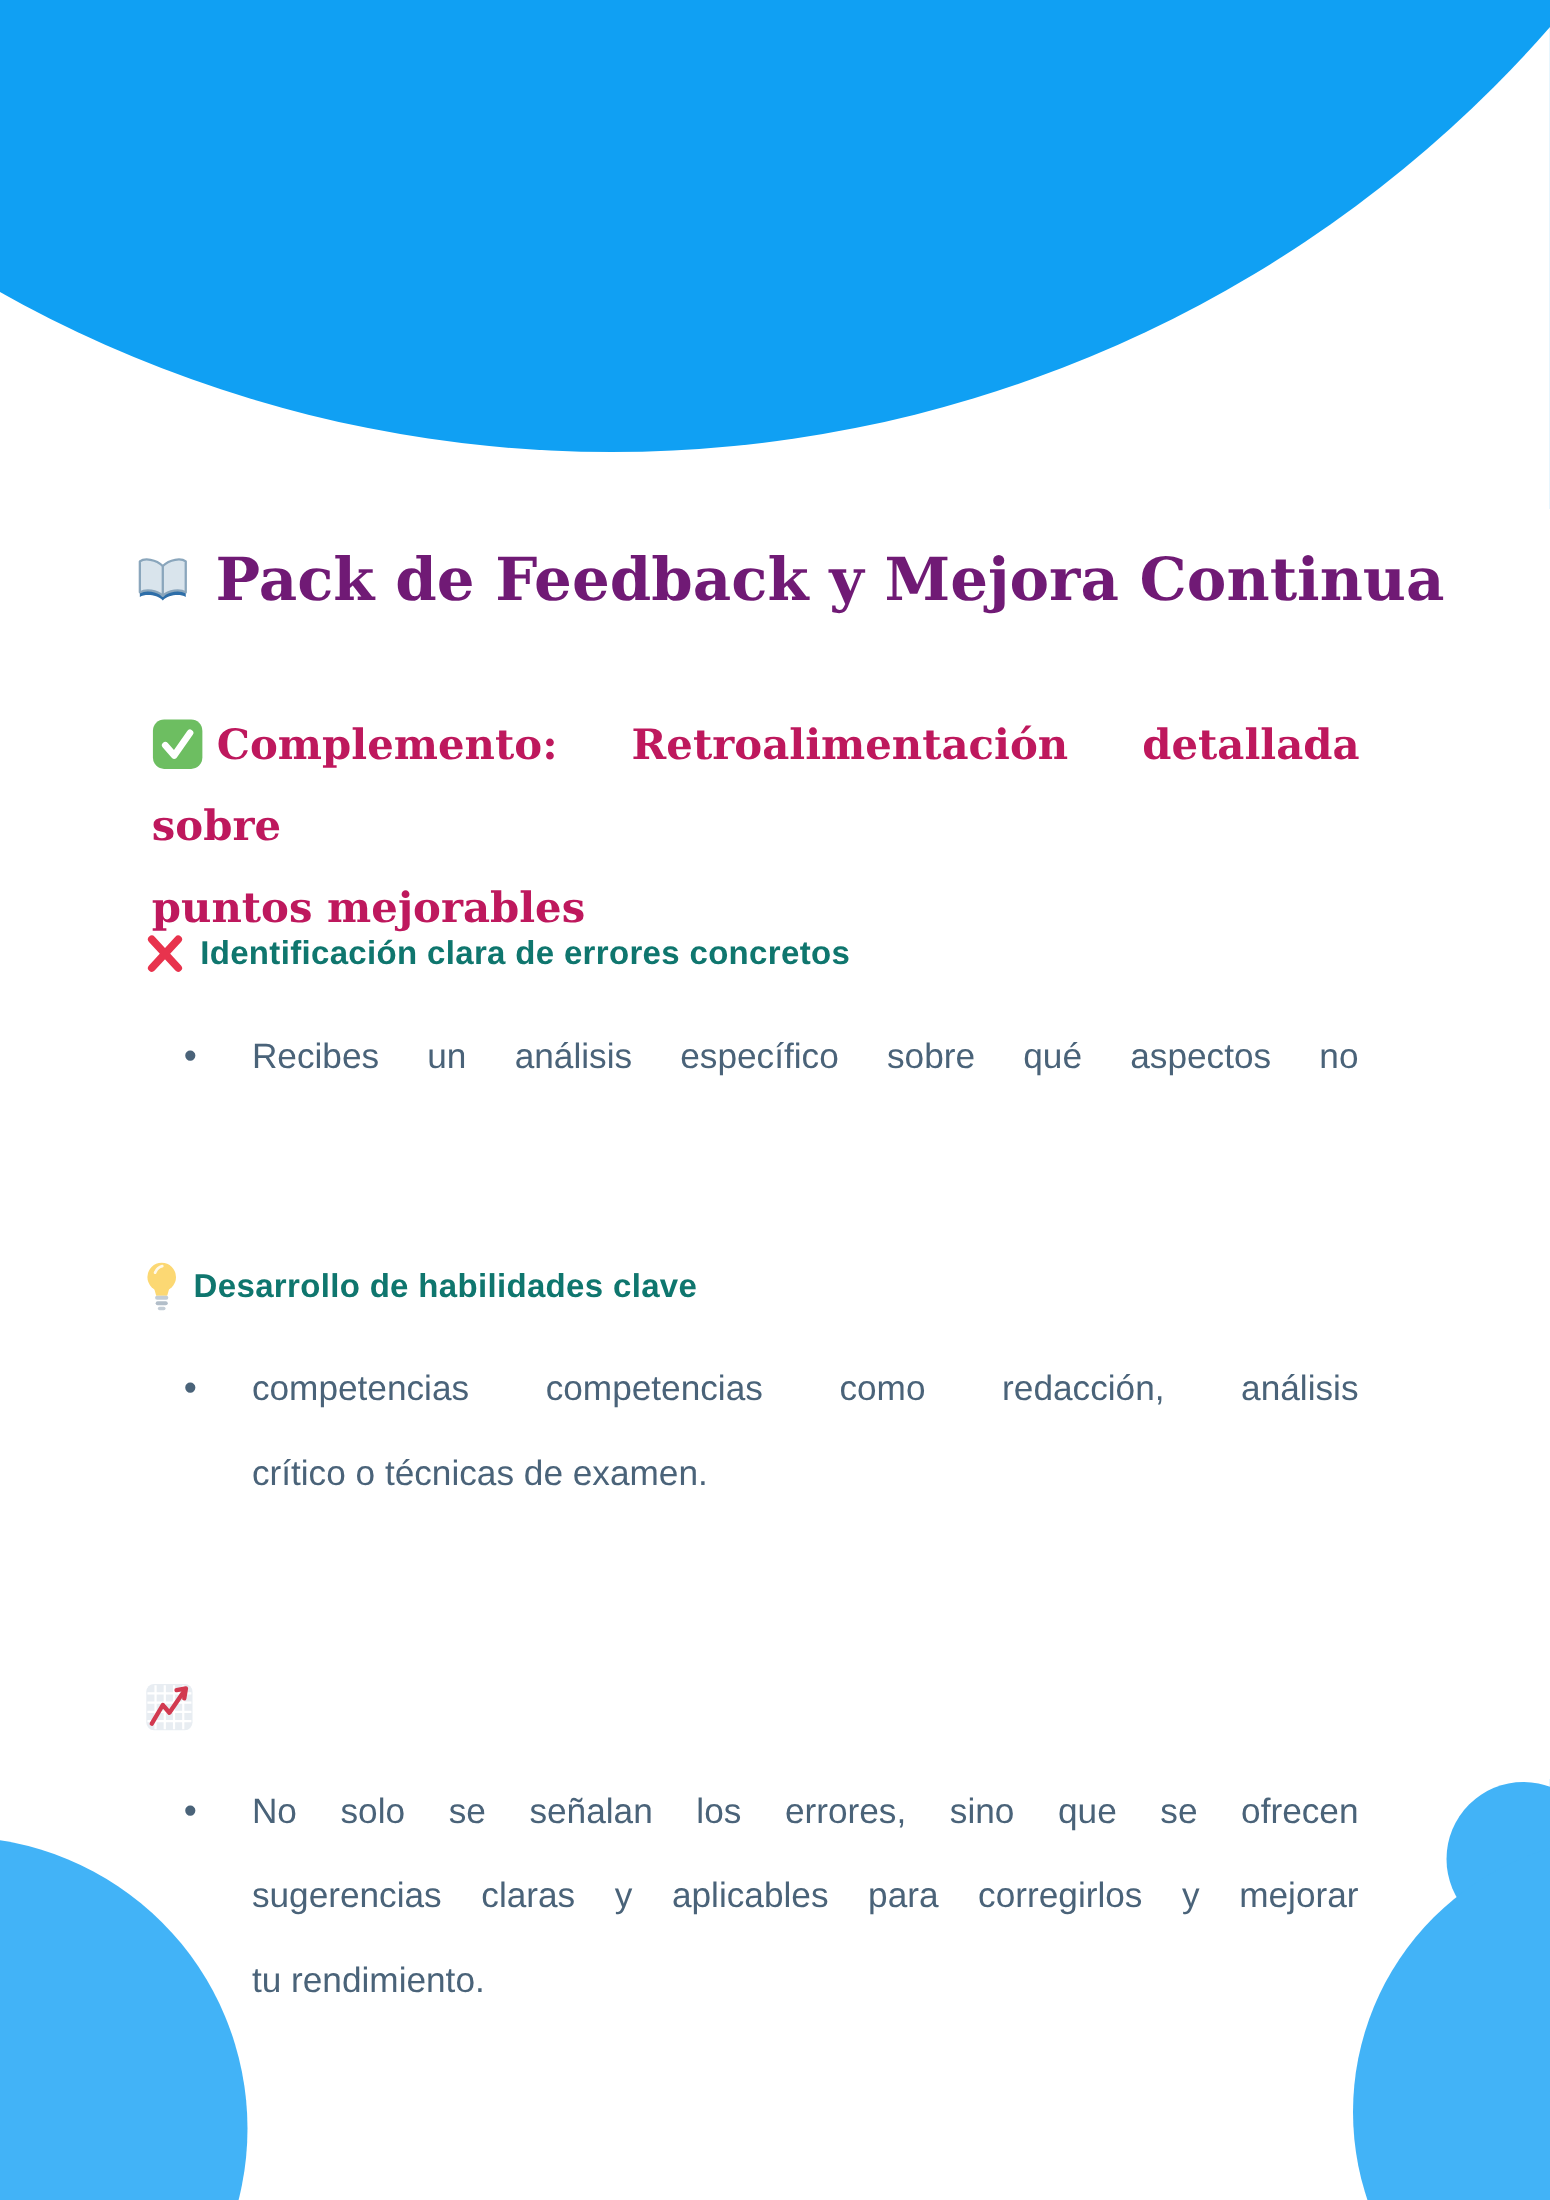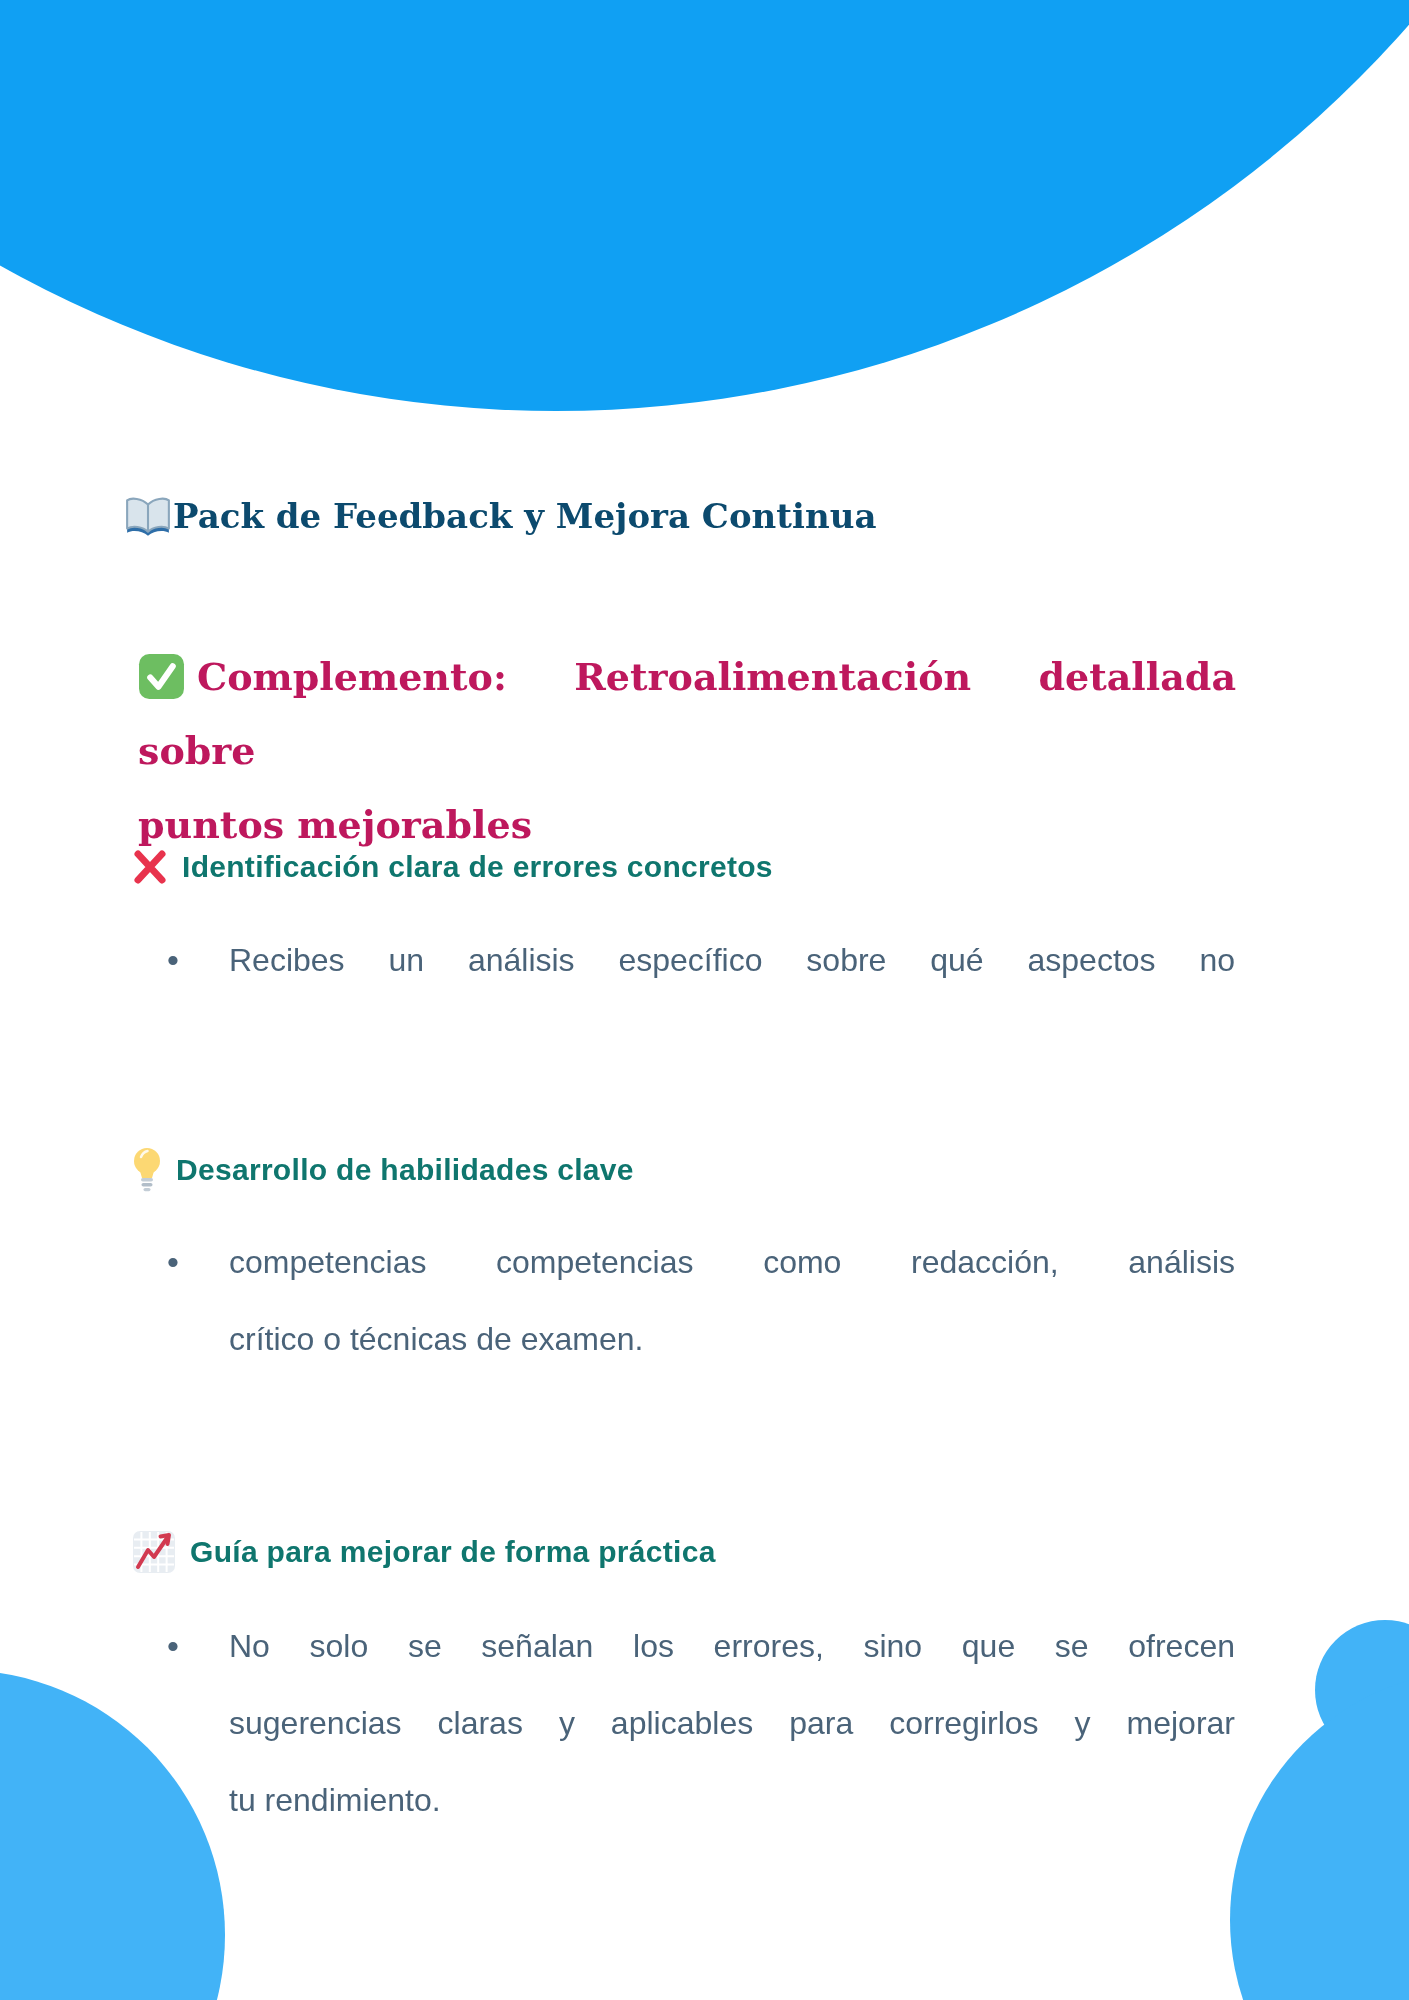--- a/index.html
+++ b/index.html
@@ -11,23 +11,23 @@
   }
   .blob { position: absolute; border-radius: 50%; }
   .blob-top   { left: -579px; top: -1859px; width: 2270px; height: 2270px; background: #10A0F3; }
   .blob-bl-sm { left: -110px; top: 1695px; width: 190px; height: 190px; background: #42B3F7; }
   .blob-bl-lg { left: -305px; top: 1670px; width: 530px; height: 530px; background: #42B3F7; }
   .blob-br-sm { left: 1315px; top: 1620px; width: 140px; height: 140px; background: #42B3F7; }
   .blob-br-lg { left: 1230px; top: 1670px; width: 500px; height: 500px; background: #42B3F7; }
 
   .page-title {
     position: absolute; left: 124px; top: 494px;
-    display: flex; align-items: center; gap: 1px;
+    display: flex; align-items: center; gap: 24px;
     font-family: "DejaVu Serif", serif; font-weight: 700;
-    font-size: 34px; color: #0c4a6e; white-space: nowrap;
+    font-size: 54px; color: #701a75; white-space: nowrap;
   }
   .page-title .icon-box { flex: 0 0 auto; display: inline-flex; }
 
   .subtitle {
     position: absolute; left: 138px; top: 640px; width: 1098px;
     font-family: "DejaVu Serif", serif; font-weight: 700;
     font-size: 38px; color: #be185d; line-height: 74px;
   }
   .subtitle .s-line1 { text-align: justify; text-align-last: justify; }
   .subtitle .s-line2 { text-align: left; }
@@ -127,19 +127,18 @@
 
 <div class="section-heading sh-3">
   <span class="icon-box">
     <svg width="44" height="44" viewBox="0 0 44 44" xmlns="http://www.w3.org/2000/svg">
       <rect x="1" y="1" width="42" height="42" rx="7" fill="#E8EDF2"></rect>
       <path d="M9.4 2 V42 M17.8 2 V42 M26.2 2 V42 M34.6 2 V42 M2 9.4 H42 M2 17.8 H42 M2 26.2 H42 M2 34.6 H42" stroke="#ffffff" stroke-width="2"></path>
       <polyline points="6,37 16,20 22,27 35,8" fill="none" stroke="#D23A50" stroke-width="4" stroke-linecap="round" stroke-linejoin="round"></polyline>
       <path d="M28.5 6.5 L37 5 L35.5 14" fill="none" stroke="#D23A50" stroke-width="4" stroke-linecap="round" stroke-linejoin="round"></path>
     </svg>
   </span>
-  <span>Guía para mejorar de forma práctica</span>
 </div>
 <div class="bullet b-3">
   <div class="line stretch">No solo se señalan los errores, sino que se ofrecen</div>
   <div class="line stretch">sugerencias claras y aplicables para corregirlos y mejorar</div>
   <div class="line short">tu rendimiento.</div>
 </div>
 
 </body></html>

